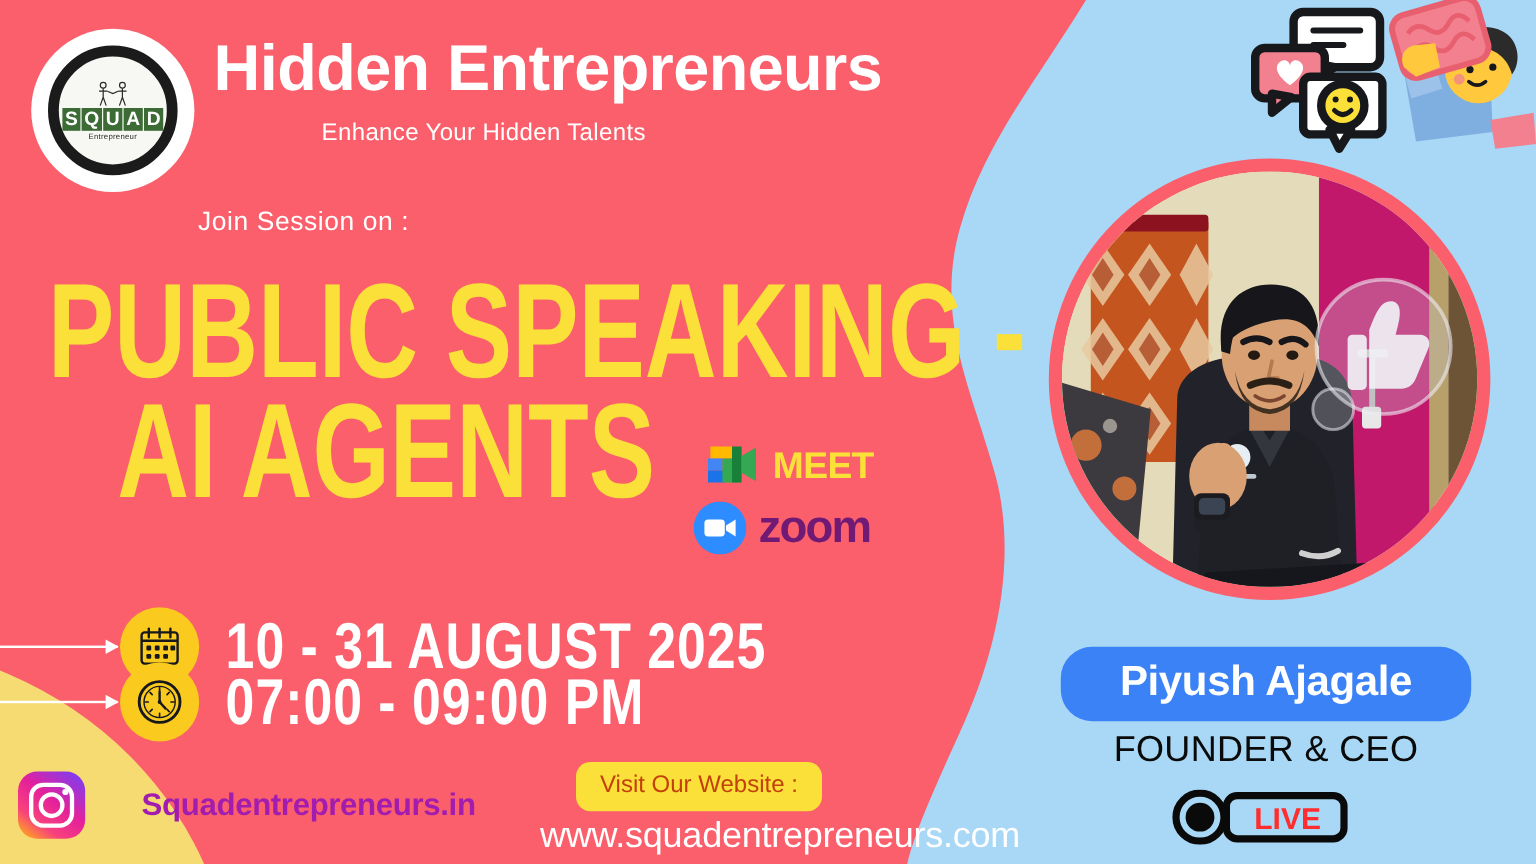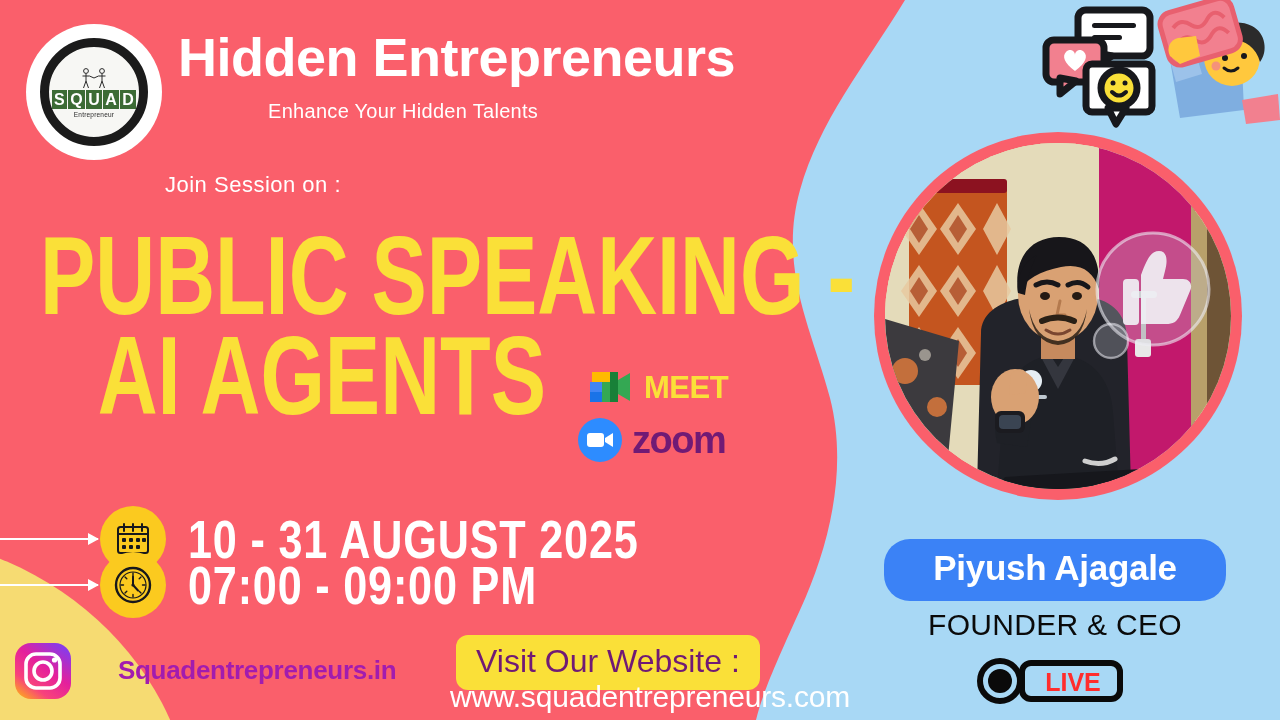--- a/index.html
+++ b/index.html
@@ -105,23 +105,23 @@
     transform:scaleX(.80); transform-origin:left center;
   }
 
   
   .ig-icon { position:absolute; left:14px; top:642px; width:58px; height:58px; }
   .ig-handle {
     position:absolute; left:118px; top:655px;
     color:#a21caf; font-weight:700; font-size:26px; letter-spacing:-.3px; white-space:nowrap;
   }
   .visit-badge {
-    position:absolute; left:456px; top:635px;
-    background:#FAE038; color:#701a75; border-radius:12px;
-    padding:8px 20px 10px; font-size:32px; white-space:nowrap;
+    position:absolute; left:480px; top:635px;
+    background:#FAE038; color:#c2410c; border-radius:12px;
+    padding:8px 20px 10px; font-size:20px; white-space:nowrap;
   }
   .site-url {
     position:absolute; left:450px; top:680px;
     color:#FFFFFF; font-weight:400; font-size:30px; letter-spacing:-.2px; white-space:nowrap;
   }
 
   
   .photo-wrap {
     position:absolute; left:874px; top:132px;
     width:368px; height:368px; border-radius:50%;

